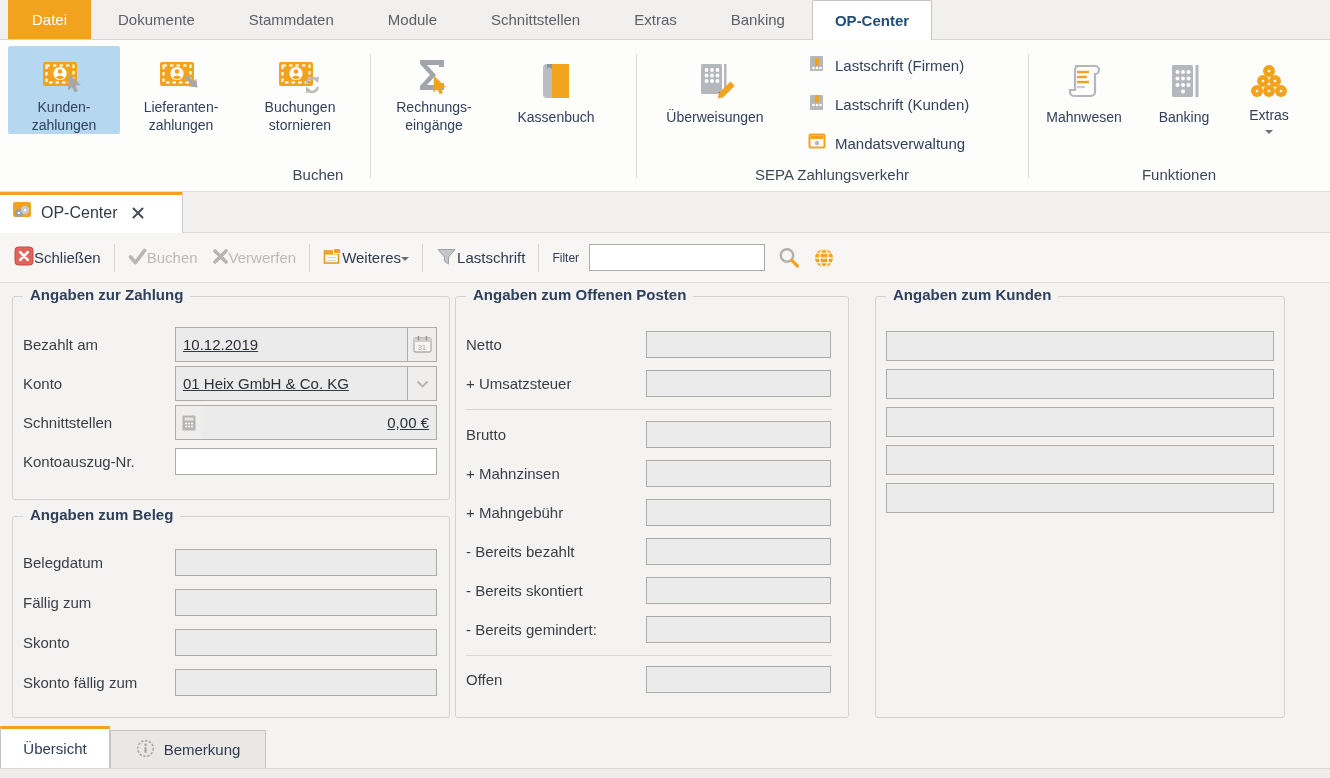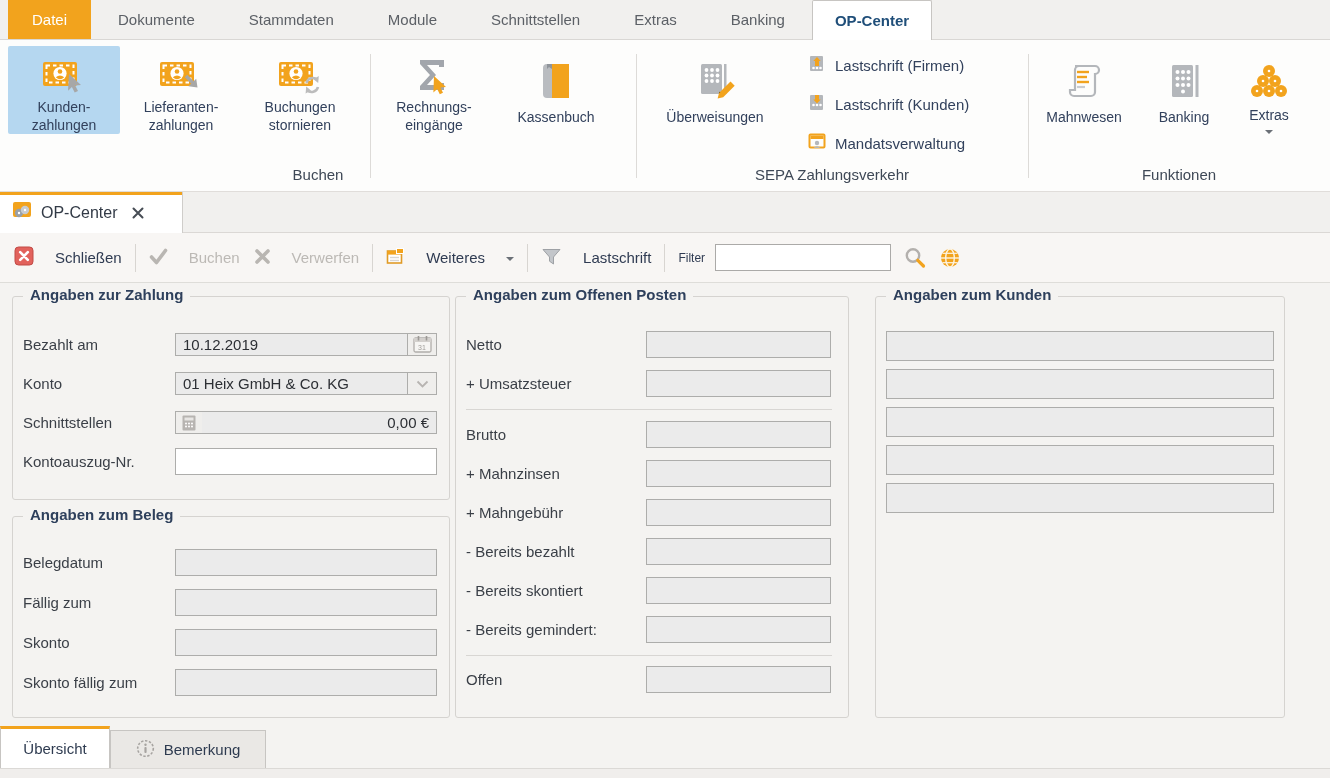--- a/index.html
+++ b/index.html
@@ -75,21 +75,21 @@
   }
   .doctab-close { margin-left:6px; display:flex; cursor:pointer; }
 
   
   .toolbar {
     position:absolute; left:0; top:233px; width:1330px; height:50px;
     background:#f8f6f4; border-bottom:1px solid #deddd9;
     display:flex; align-items:center; padding-left:14px;
   }
   .tb-btn {
-    display:flex; align-items:center; gap:21px;
+    display:flex; align-items:center; gap:0;
     font-size:15px; color:#2f3b52; cursor:pointer; white-space:nowrap;
   }
   .tb-btn.disabled { color:#bcb9b5; cursor:default; }
   .tb-sep { width:1px; height:28px; background:#d8d5d1; margin:0 13px; }
   .tb-label { font-size:12px; color:#2f3b52; margin-right:10px; }
   .filter-input {
     width:176px; height:27px; background:#ffffff; border:1px solid #abaaa8;
     font-family:"Liberation Sans",sans-serif; font-size:14px; padding:0 6px; outline:none;
   }
   .tb-icon-btn { display:flex; align-items:center; margin-left:12px; cursor:pointer; }
@@ -109,21 +109,21 @@
   }
   .wfield {
     background:#ffffff; border:1px solid #adadab; height:27px;
     font-family:"Liberation Sans",sans-serif; font-size:14px; padding:0 6px; outline:none;
   }
 
   
   .fs-zahlung { left:12px; top:296px; width:438px; height:204px; }
   .fs-zahlung .rows { position:absolute; left:10px; top:34px; right:12px; }
   .fs-zahlung .flabel { width:152px; }
-  .combo { display:flex; flex:1; height:23px; }
+  .combo { display:flex; flex:1; height:35px;text-decoration:underline; }
   .combo .val { flex:1; display:flex; align-items:center; padding:0 7px; font-size:15px; color:#2c2f34; background:#ebebeb; border:1px solid #adadab; border-right:none; }
   .combo .btn {
     width:30px; background:#efeeec; border:1px solid #adadab;
     display:flex; align-items:center; justify-content:center; cursor:pointer;
   }
   .combo .btn.left { border-right:none; width:27px; }
   .combo .val.rightalign { justify-content:flex-end; border-left:none; border-right:1px solid #adadab; }
 
   
   .fs-beleg { left:12px; top:516px; width:438px; height:202px; }

